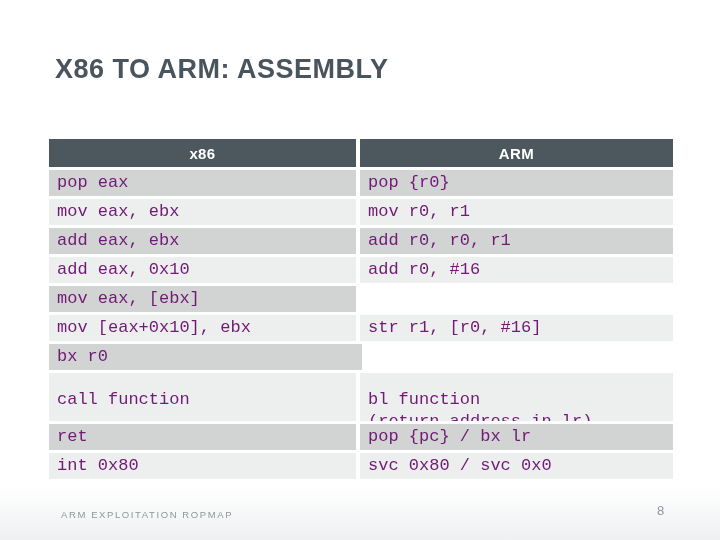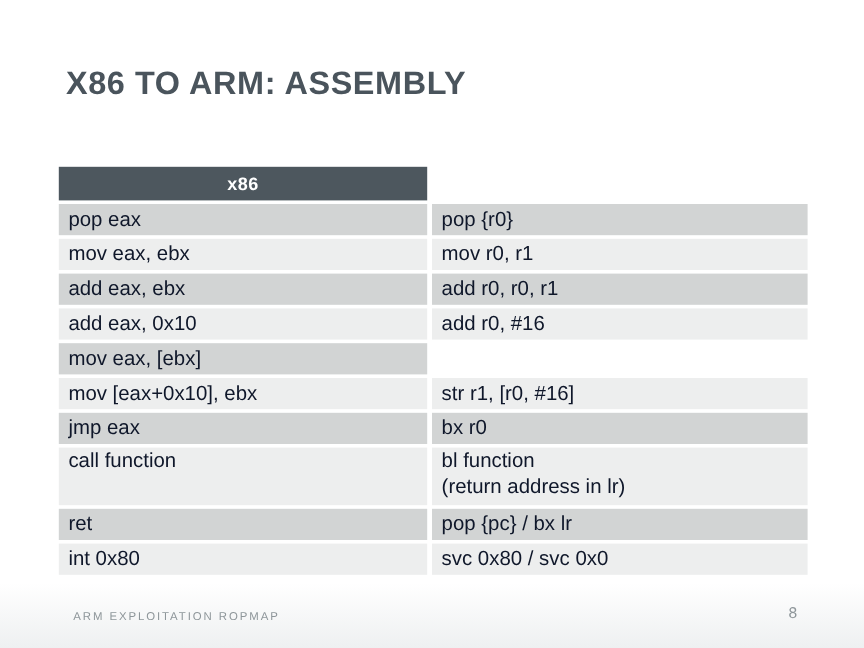--- a/index.html
+++ b/index.html
@@ -40,35 +40,35 @@
     color: #ffffff;
     font-weight: bold;
     font-size: 15px;
     letter-spacing: 0.4px;
     display: flex;
     align-items: center;
     justify-content: center;
   }
   .trow { margin-top: 3px; }
   .td {
-    font-family: Liberation Sans, sans-serif;
+    font-family: Liberation Mono, monospace;
     font-size: 17px;
-    color: #0f172a;
+    color: #701a75;
     padding-left: 8px;
     height: 26px;
     line-height: 26px;
     white-space: pre-line;
     overflow: hidden;
   }
   .tbody .trow:nth-child(odd) .td  { background: #d2d4d4; }
   .tbody .trow:nth-child(even) .td { background: #edeeee; }
   .trow.tall .td {
     height: 48px;
     line-height: 22px;
-    padding-top: 0;
+    padding-top: 16px;
   }
   .footer-left {
     position: absolute;
     left: 48px;
     top: 509px;
     font-size: 9.5px;
     letter-spacing: 1.6px;
     color: #8e969a;
     margin-left: 13px;
   }
@@ -83,20 +83,21 @@
 </head>
 <body>
 
 <div class="slide">
 
   <h1 class="title">X86 TO ARM: ASSEMBLY</h1>
 
   <div class="cmp-table">
     <div class="thead">
       <div class="th c1">x86</div>
+      <div class="th c2">ARM</div>
     </div>
     <div class="tbody">
       <div class="trow">
         <div class="td c1">pop eax</div>
         <div class="td c2">pop {r0}</div>
       </div>
       <div class="trow">
         <div class="td c1">mov eax, ebx</div>
         <div class="td c2">mov r0, r1</div>
       </div>
@@ -109,21 +110,20 @@
         <div class="td c2">add r0, #16</div>
       </div>
       <div class="trow">
         <div class="td c1">mov eax, [ebx]</div>
       </div>
       <div class="trow">
         <div class="td c1">mov [eax+0x10], ebx</div>
         <div class="td c2">str r1, [r0, #16]</div>
       </div>
       <div class="trow">
-        <div class="td c1">jmp eax</div>
         <div class="td c2">bx r0</div>
       </div>
       <div class="trow tall">
         <div class="td c1">call function</div>
         <div class="td c2">bl function
 (return address in lr)</div>
       </div>
       <div class="trow">
         <div class="td c1">ret</div>
         <div class="td c2">pop {pc} / bx lr</div>

